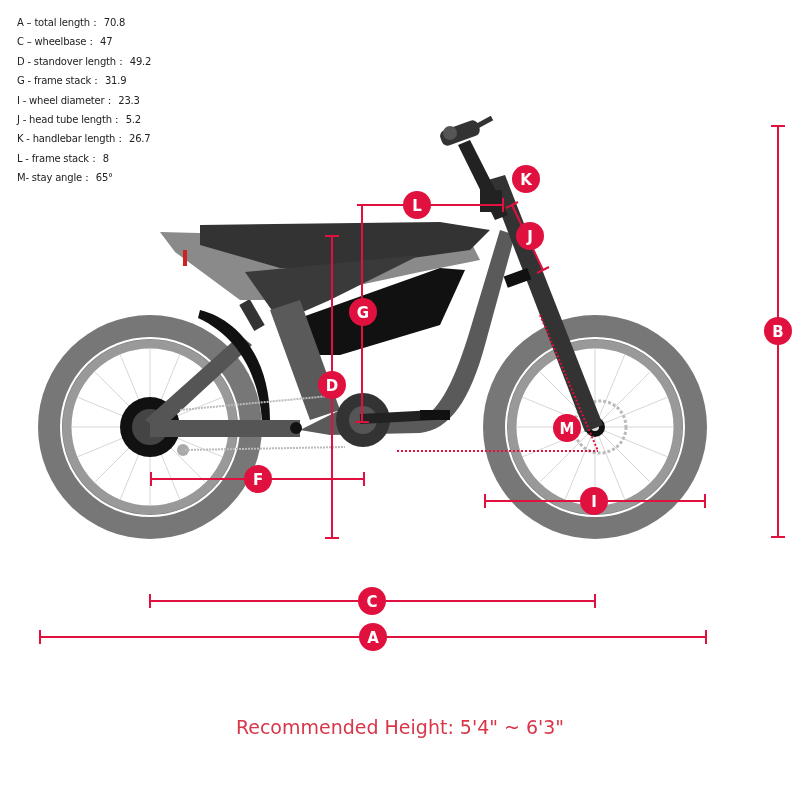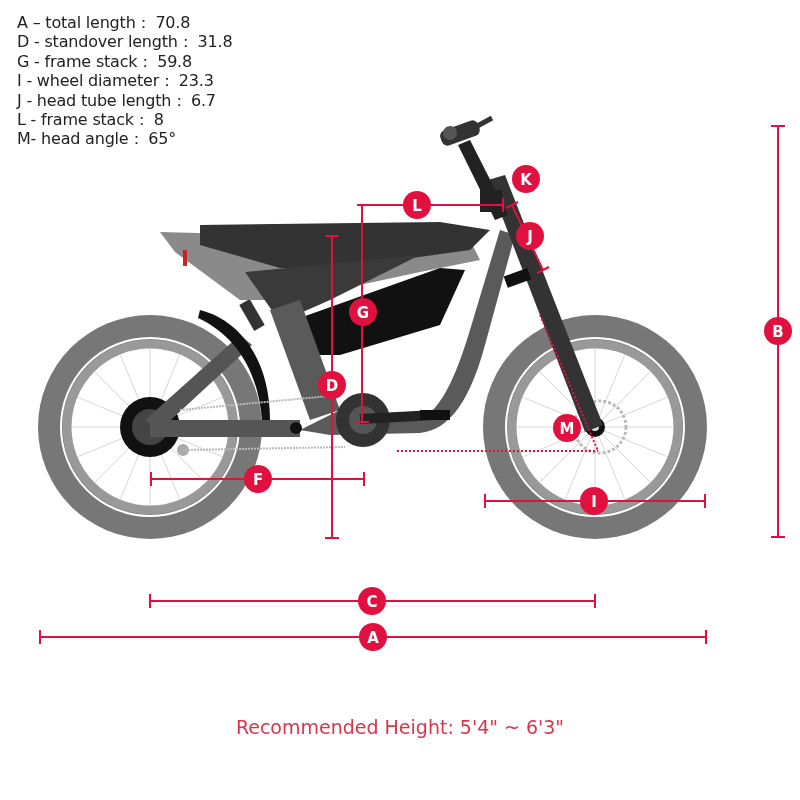--- a/index.html
+++ b/index.html
@@ -1,34 +1,36 @@
 <!DOCTYPE html>
 <html><head>
 <meta charset="utf-8">
 <style>
   html, body { margin:0; padding:0; background:#ffffff; }
   body { width:800px; height:800px; position:relative; overflow:hidden; font-family:"Liberation Sans", sans-serif; }
-  .specs { position:absolute; left:17px; top:13px; font-family:"DejaVu Sans", sans-serif; font-size:16px; color:#222; line-height:19.4px; letter-spacing:-0.2px; }
+  .specs { position:absolute; left:17px; top:13px; font-family:"DejaVu Sans", sans-serif; font-size:10px; color:#222; line-height:19.4px; letter-spacing:-0.2px; }
   .spec-row { white-space:nowrap; }
   .spec-row .val { margin-left:4px; }
   svg.diagram { position:absolute; left:0; top:0; }
   .marker-text { font-family:"DejaVu Sans", sans-serif; font-weight:bold; font-size:15px; fill:#fff; text-anchor:middle; dominant-baseline:central; }
   .footer { position:absolute; left:0; width:800px; top:716px; text-align:center; font-family:"DejaVu Sans", sans-serif; font-size:19px; color:#d9364a; }
 </style>
 </head>
 <body>
 
 <div class="specs">
   <div class="spec-row"><span>A – total length：</span><span class="val">70.8</span></div>
-  <div class="spec-row"><span>D - standover length：</span><span class="val">31.8</span></div>
-  <div class="spec-row"><span>G - frame stack：</span><span class="val">59.8</span></div>
+  <div class="spec-row"><span>C – wheelbase：</span><span class="val">47</span></div>
+  <div class="spec-row"><span>D - standover length：</span><span class="val">49.2</span></div>
+  <div class="spec-row"><span>G - frame stack：</span><span class="val">31.9</span></div>
   <div class="spec-row"><span>I - wheel diameter：</span><span class="val">23.3</span></div>
-  <div class="spec-row"><span>J - head tube length：</span><span class="val">6.7</span></div>
+  <div class="spec-row"><span>J - head tube length：</span><span class="val">5.2</span></div>
+  <div class="spec-row"><span>K - handlebar length：</span><span class="val">26.7</span></div>
   <div class="spec-row"><span>L - frame stack：</span><span class="val">8</span></div>
-  <div class="spec-row"><span>M- head angle：</span><span class="val">65°</span></div>
+  <div class="spec-row"><span>M- stay angle：</span><span class="val">65°</span></div>
 </div>
 
 <svg class="diagram" width="800" height="800" viewBox="0 0 800 800">
 
   <g>
     <circle cx="150" cy="427" r="112" fill="#777"></circle>
     <circle cx="150" cy="427" r="86" fill="#fff"></circle>
     <circle cx="150" cy="427" r="83" fill="none" stroke="#999" stroke-width="9"></circle>
     <circle cx="150" cy="427" r="89" fill="none" stroke="#fff" stroke-width="2"></circle>
     <g stroke="#ccc" stroke-width="0.8">

